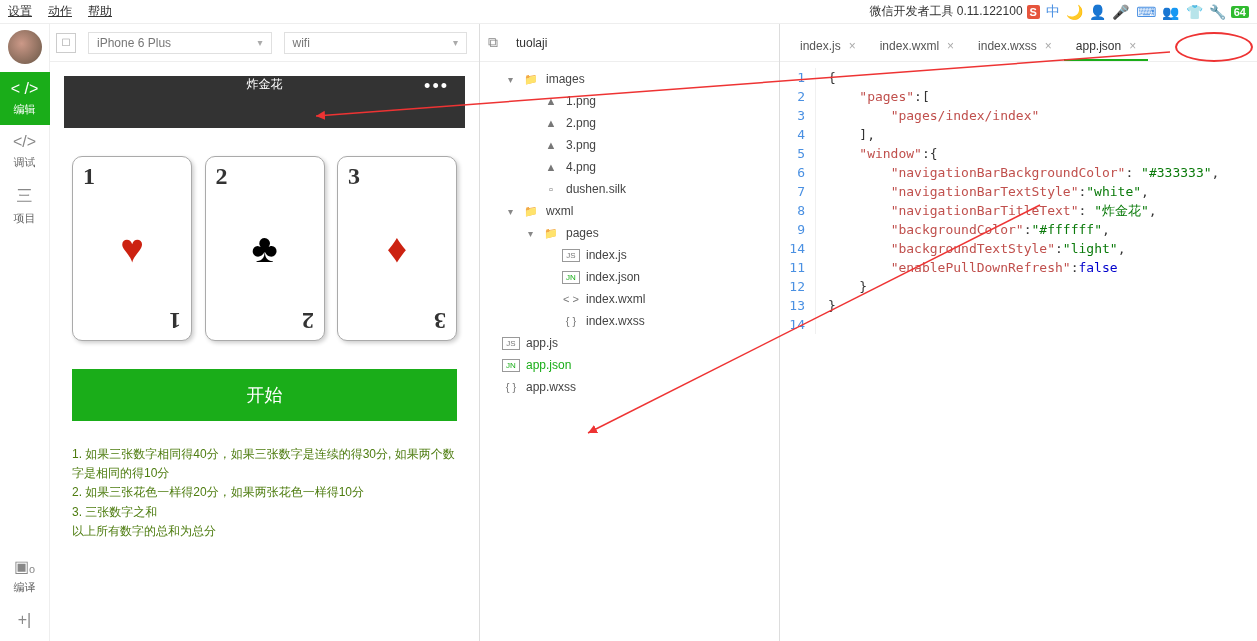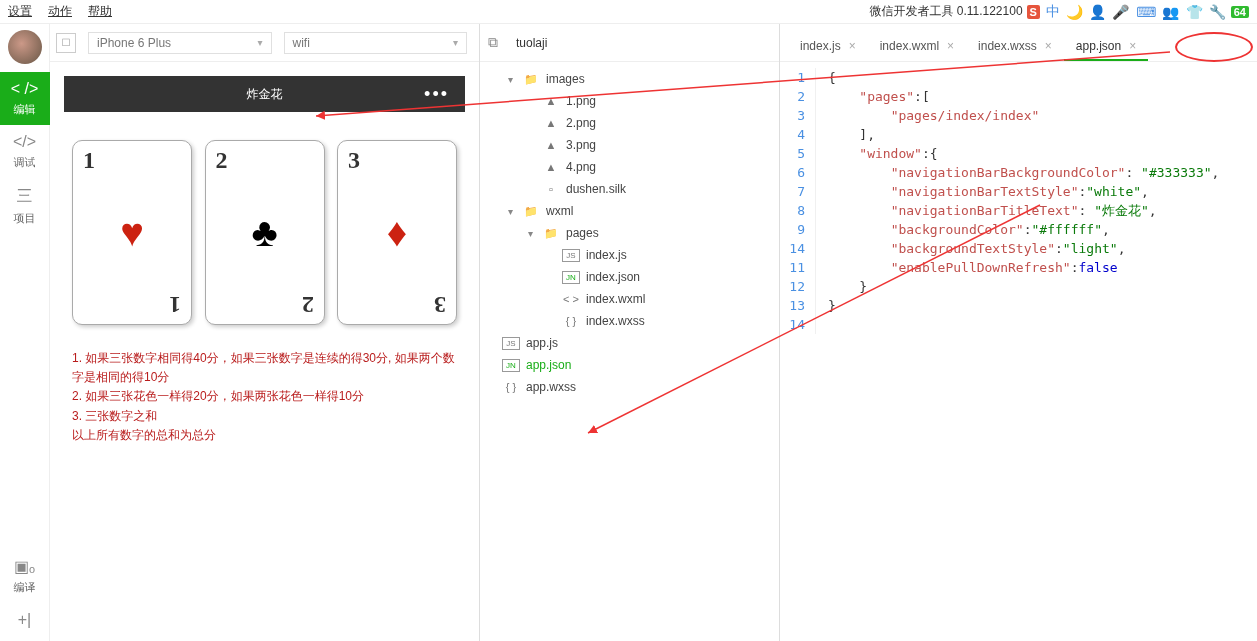--- a/index.html
+++ b/index.html
@@ -21,31 +21,31 @@
 .icon-col .side-item.active .ico { color:#fff; }
 .icon-col .spacer { flex:1; }
 
 .sim-panel { width: 430px; background: #fff; border-right: 1px solid #ddd; display:flex; flex-direction:column; }
 .sim-toolbar { height: 38px; display:flex; align-items:center; border-bottom:1px solid #eee; padding: 0 6px; }
 .sim-toolbar .mini-icon { width:20px; height:20px; border:1px solid #ccc; margin-right:6px; display:flex; align-items:center; justify-content:center; color:#999; font-size:10px; cursor:pointer; }
 .sim-toolbar .dd { flex:1; margin: 0 6px; padding: 3px 8px; border:1px solid #e0e0e0; display:flex; align-items:center; justify-content:space-between; color:#777; cursor:pointer; }
 .sim-toolbar .dd .chev { color:#aaa; font-size:10px; }
 
 .phone-area { flex:1; padding: 14px; background:#fff; overflow:auto; }
-.phone-nav { background:#333; color:#fff; height:36px; display:flex; align-items:center; justify-content:center; position:relative; }
+.phone-nav { background:#333; color:#fff; height:52px; display:flex; align-items:flex-start; justify-content:center; position:relative; }
 .phone-nav .dots { position:absolute; right:16px; font-size:18px; letter-spacing:2px; }
 .cards-row { display:flex; justify-content:space-between; margin-top:28px; padding: 0 8px; }
 .card { width: 120px; height: 185px; border:1px solid #aaa; border-radius:10px; background:#fff; box-shadow:2px 2px 4px rgba(0,0,0,.2); position:relative; display:flex; align-items:center; justify-content:center; }
 .card .tl { position:absolute; top:6px; left:10px; font-size:24px; font-family: Georgia, serif; font-weight:bold; }
 .card .br { position:absolute; bottom:6px; right:10px; font-size:24px; font-family: Georgia, serif; font-weight:bold; transform: rotate(180deg); }
 .card .suit { font-size:40px; }
 .heart, .diamond { color:#c21; }
 .club { color:#000; }
 .start-btn { margin: 28px 8px 0; background:#1aad19; color:#fff; text-align:center; padding: 14px 0; font-size:18px; cursor:pointer; }
-.rules { margin: 24px 8px 0; color:#b91c1c; line-height:1.6; font-size:12px; }
+.rules { margin: 24px 8px 0; color:#4d7c0f; line-height:1.6; font-size:12px; }
 
 .file-tree { width: 300px; border-right:1px solid #ddd; display:flex; flex-direction:column; }
 .tree-head { height:38px; border-bottom:1px solid #eee; display:flex; align-items:center; padding:0 8px; }
 .tree-head .ico { width:22px; color:#888; font-size:14px; }
 .tree-body { flex:1; padding: 6px 0; overflow:auto; }
 .tree-item { display:flex; align-items:center; padding: 4px 8px; cursor:pointer; color:#444; }
 .tree-item.sel { color:#1aad19; }
 .tree-item .indent0 { width: 0px; }
 .tree-item .indent1 { width: 20px; }
 .tree-item .indent2 { width: 40px; }
@@ -147,20 +147,21 @@
             <span class="tl">2</span>
     <span class="suit club">♣</span>
     <span class="br">2</span>
           </div>
           <div class="card">
             <span class="tl">3</span>
     <span class="suit diamond">♦</span>
     <span class="br">3</span>
           </div>
         </div>
+      <div class="start-btn">开始</div>
       <div class="rules" id="rules">
           <div>1. 如果三张数字相同得40分，如果三张数字是连续的得30分, 如果两个数字是相同的得10分</div>
           <div>2. 如果三张花色一样得20分，如果两张花色一样得10分</div>
           <div>3. 三张数字之和</div>
           <div>以上所有数字的总和为总分</div>
         </div>
     </div>
   </div>
 
   <div class="file-tree">

